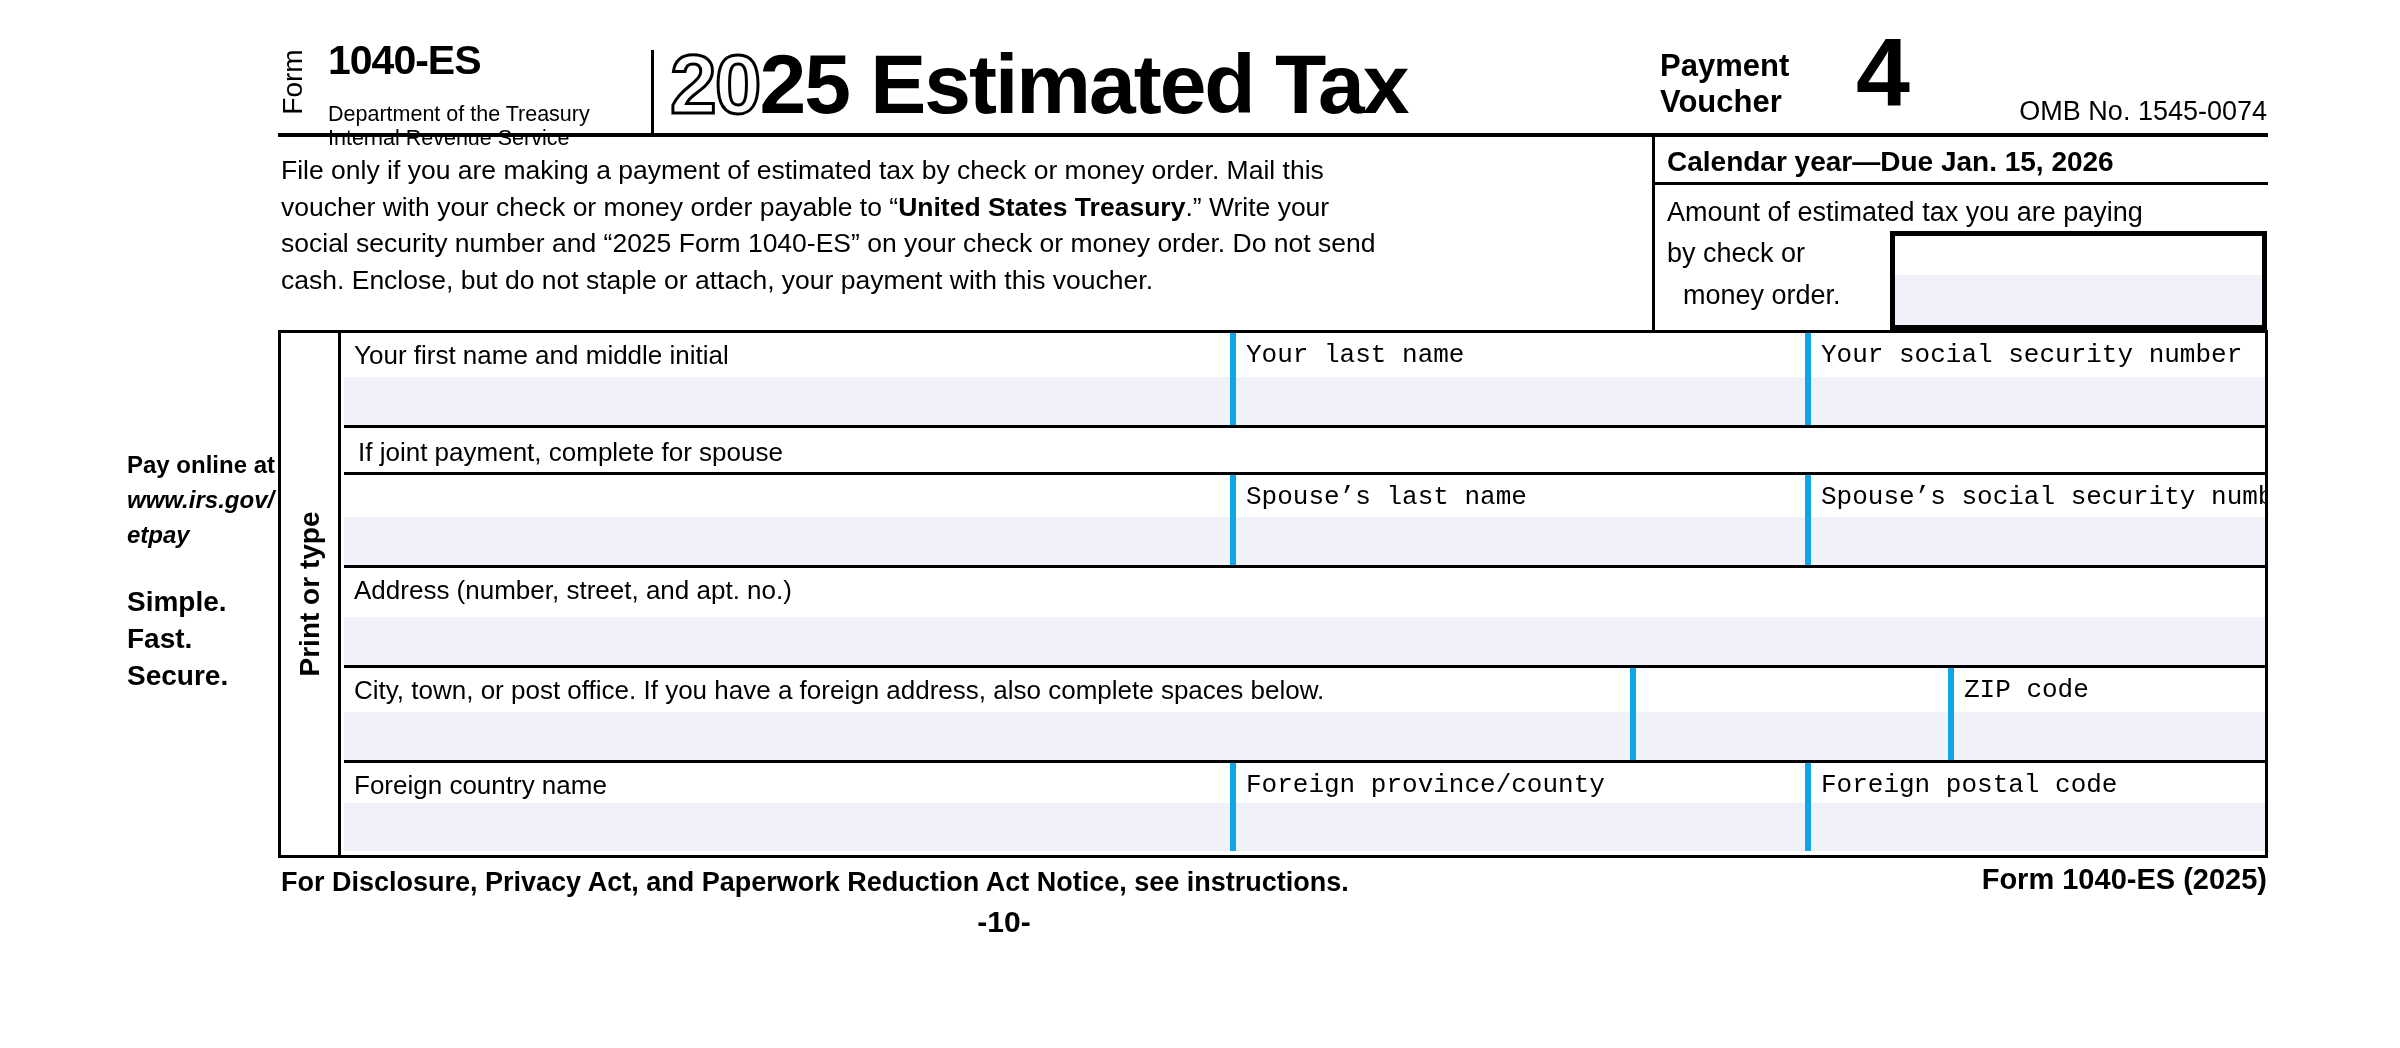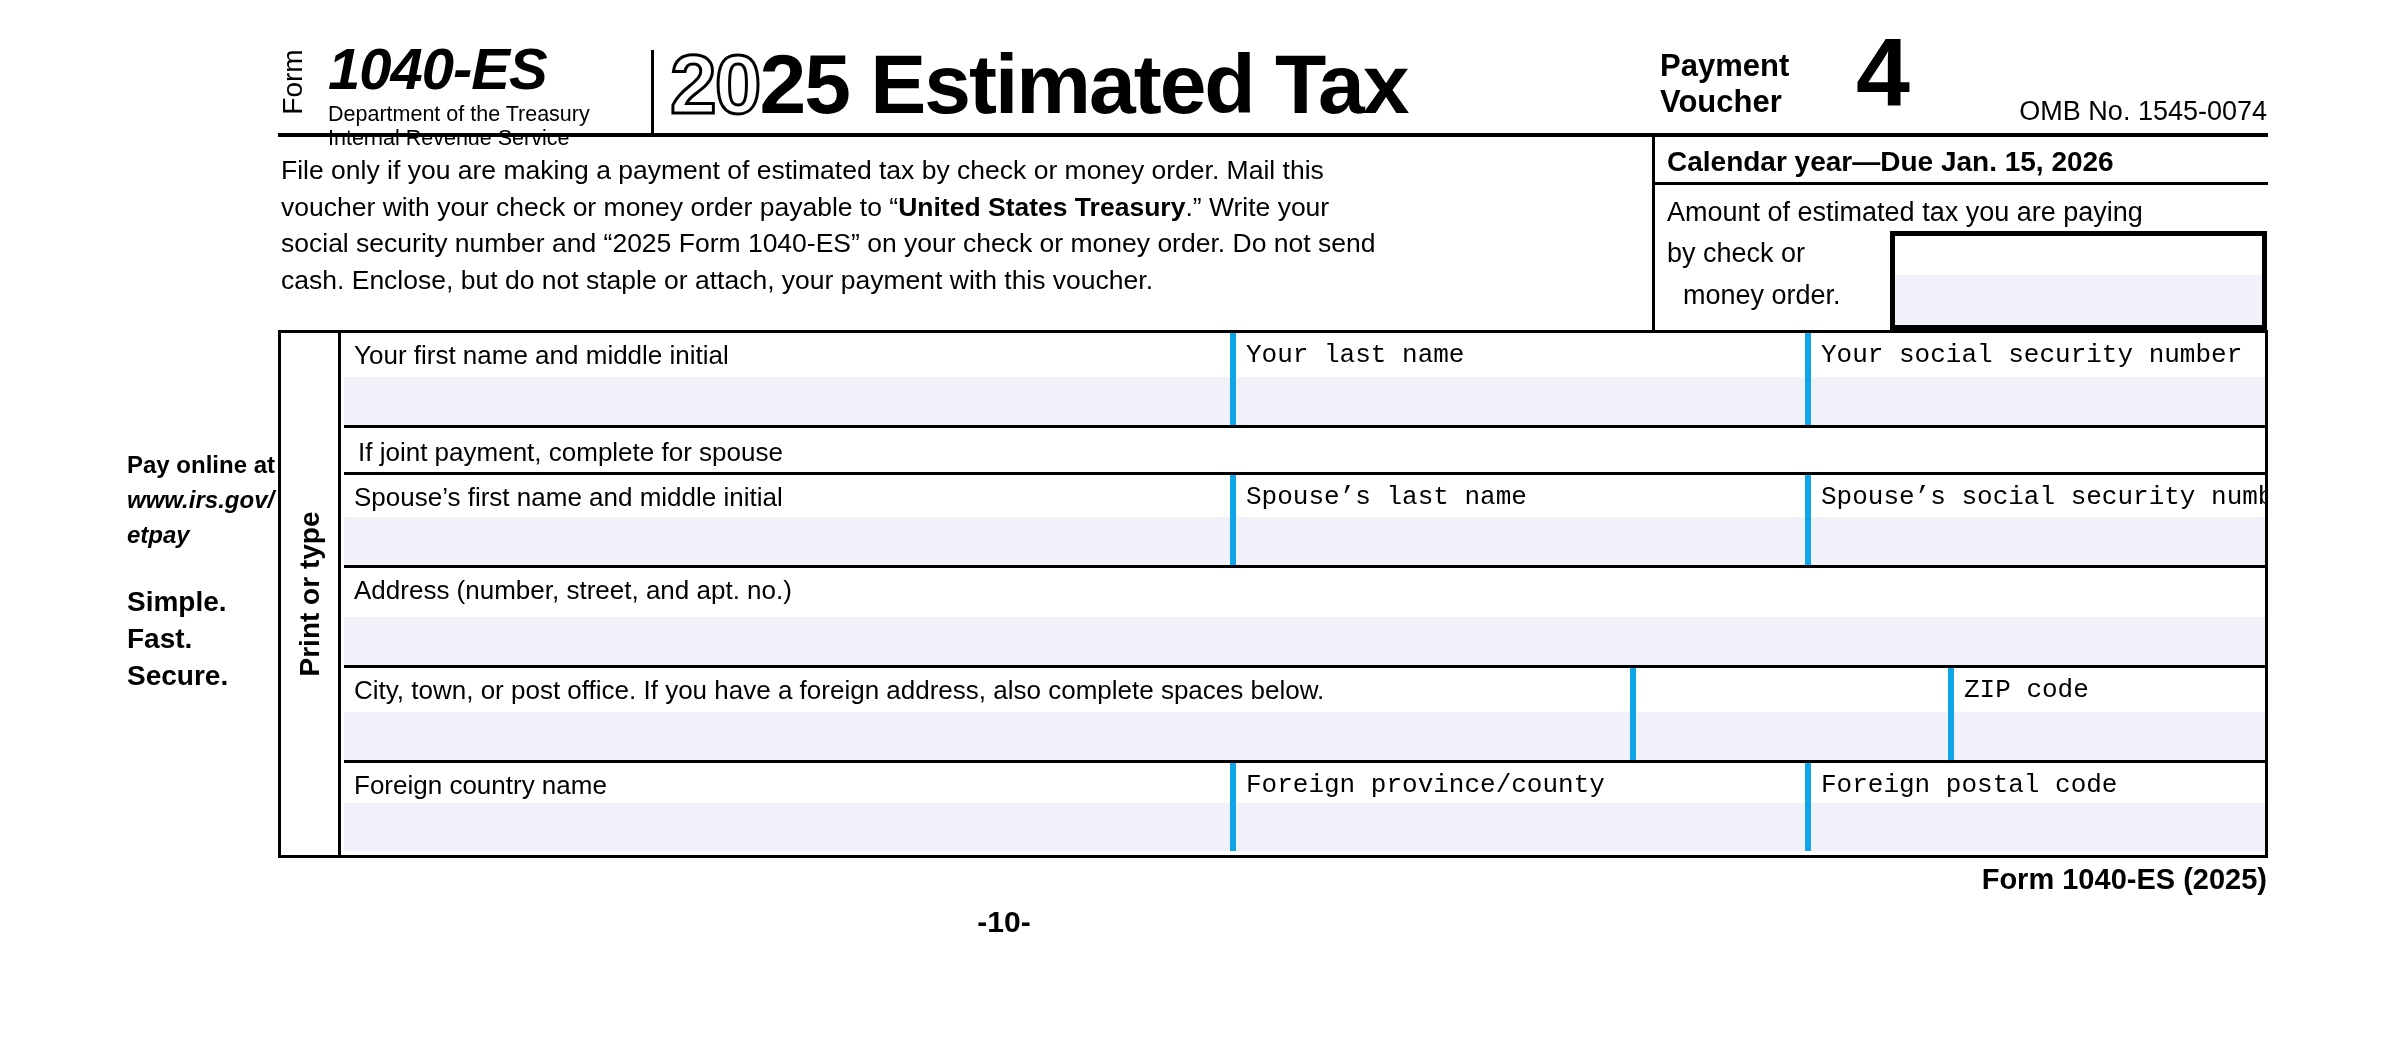--- a/index.html
+++ b/index.html
@@ -7,21 +7,21 @@
         font-family:"Liberation Sans",sans-serif;color:#000;}
   .abs{position:absolute;}
   .b{font-weight:bold;}
   .i{font-style:italic;}
 
   
   .form-vert-wrap{left:276px;top:44px;width:34px;height:76px;}
   .vert{position:absolute;left:50%;top:50%;transform:translate(-50%,-50%) rotate(-90deg);
         white-space:nowrap;}
   .form-vert-wrap .vert{font-size:28px;}
-  .form-number{left:328px;top:40px;font-size:58px;font-weight:bold;line-height:1;letter-spacing:-1px;font-style:italic;}
+  .form-number{left:328px;top:40px;font-size:41px;font-weight:bold;line-height:1;letter-spacing:-1px;}
   .agency{left:328px;top:102px;font-size:21.5px;line-height:24px;}
   .hdr-divider{left:651px;top:50px;width:3px;height:84px;background:#000;}
   .title{left:670px;top:42px;font-size:84px;font-weight:bold;line-height:1;letter-spacing:-2px;white-space:nowrap;}
   .outline{color:#fff;-webkit-text-stroke:3px #000;}
   .payment{left:1660px;top:48px;font-size:31px;font-weight:bold;line-height:36px;}
   .voucher-num{left:1856px;top:24px;font-size:97px;font-weight:bold;line-height:1;}
   .omb{right:133px;top:96px;font-size:27px;}
   .hdr-rule{left:278px;top:133px;width:1990px;height:4px;background:#000;}
 
   
@@ -152,21 +152,20 @@
     </div>
 
     <div class="row r2">
       <div class="cell full">
         <div class="joint">If joint payment, complete for spouse</div>
       </div>
     </div>
 
     <div class="row r3">
       <div class="cell cA">
-        <div class="label">Spouse’s first name and middle initial</div>
         <div class="input"></div>
       </div>
       <div class="cell cB bl">
         <div class="label">Spouse’s last name</div>
         <div class="input"></div>
       </div>
       <div class="cell cC bl">
         <div class="label">Spouse’s social security number</div>
         <div class="input"></div>
       </div>
@@ -203,16 +202,17 @@
         <div class="input"></div>
       </div>
       <div class="cell cC bl">
         <div class="label">Foreign postal code</div>
         <div class="input"></div>
       </div>
     </div>
 
   </div>
 
+  <div class="abs disclosure">For Disclosure, Privacy Act, and Paperwork Reduction Act Notice, see instructions.</div>
   <div class="abs form-ref">Form 1040-ES (2025)</div>
   <div class="abs page-num">-10-</div>
 
 </div>
 
 </body></html>

